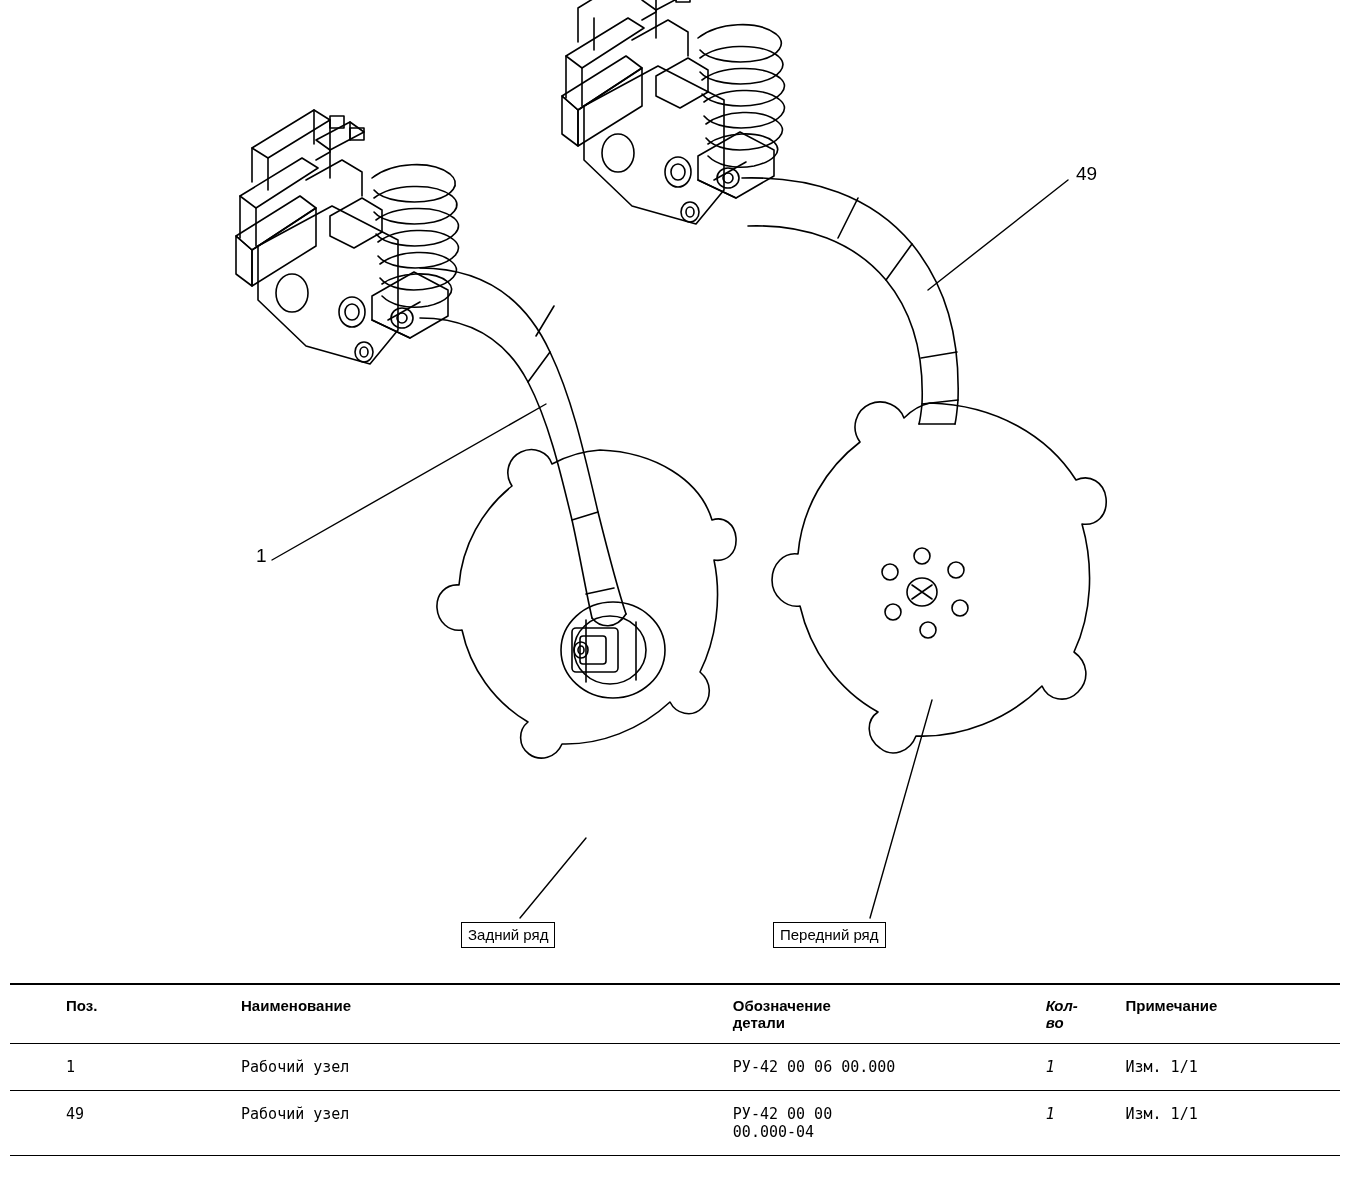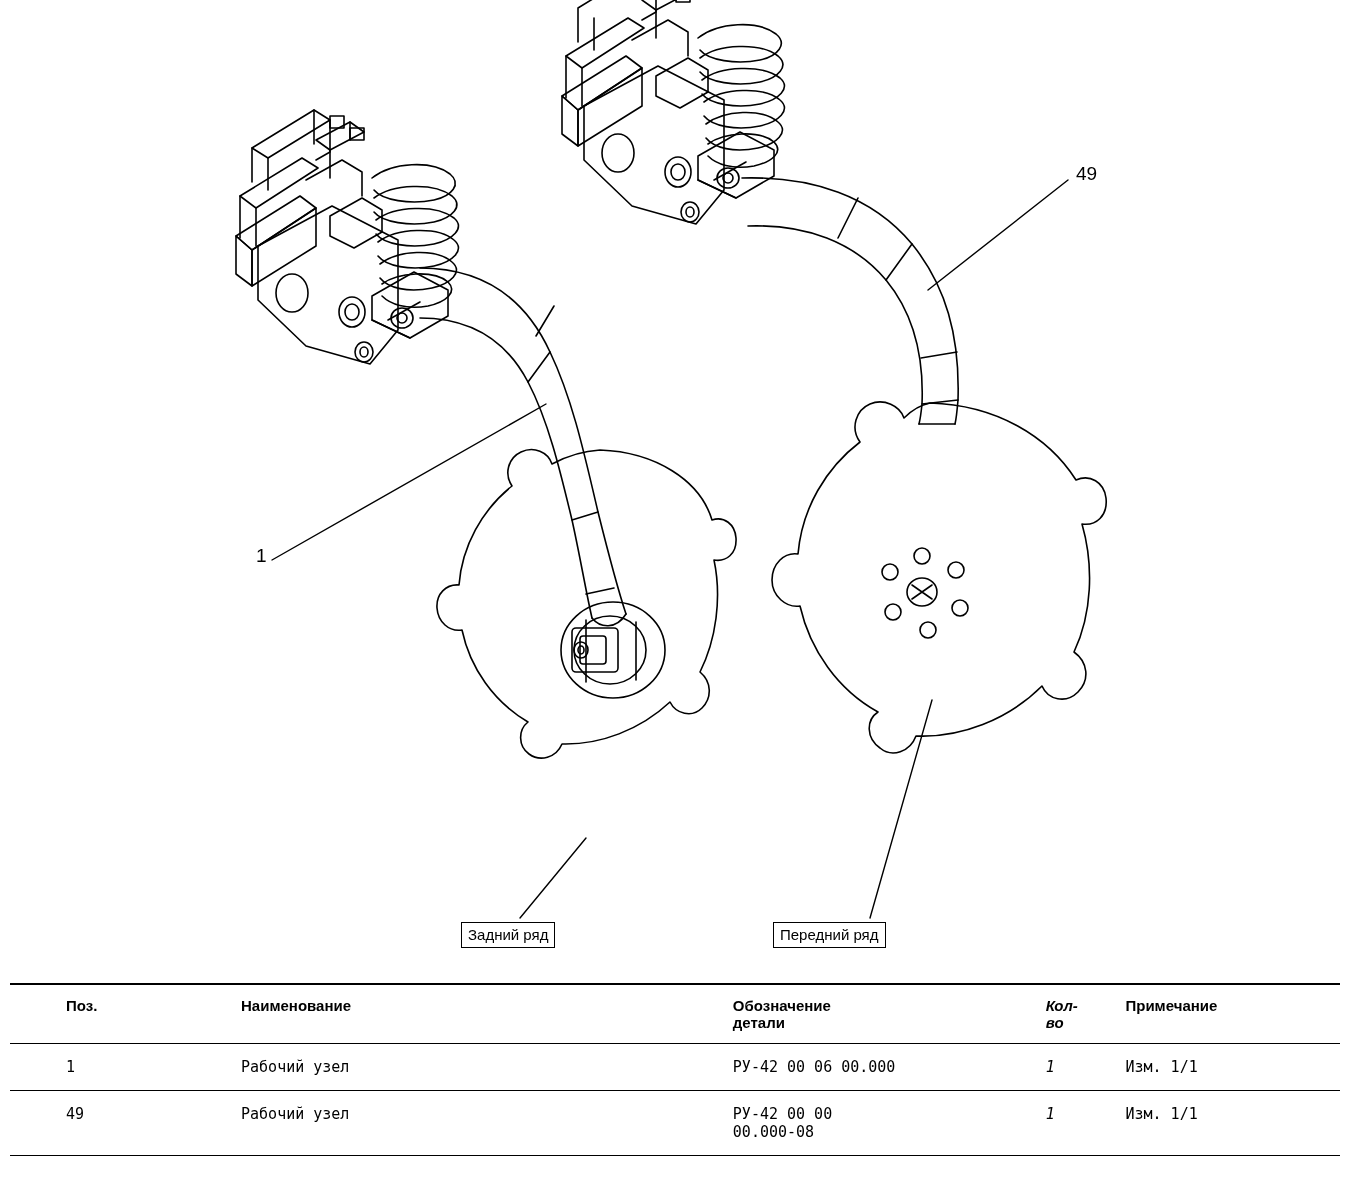--- a/index.html
+++ b/index.html
@@ -328,20 +328,20 @@
         <td class="col-pos">1</td>
         <td class="col-name">Рабочий узел</td>
         <td class="col-desg">РУ-42 00 06 00.000</td>
         <td class="col-qty">1</td>
         <td class="col-note">Изм. 1/1</td>
       </tr>
       <tr class="rule-bottom">
         <td class="col-pos">49</td>
         <td class="col-name">Рабочий узел</td>
         <td class="col-desg">РУ-42 00 00
-00.000-08</td>
+00.000-04</td>
         <td class="col-qty">1</td>
         <td class="col-note">Изм. 1/1</td>
       </tr>
     </tbody>
   </table>
 
 </div>
 
 </body></html>

